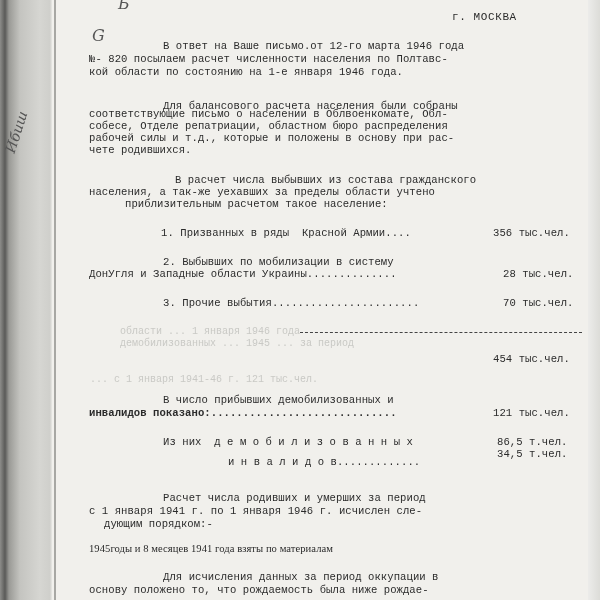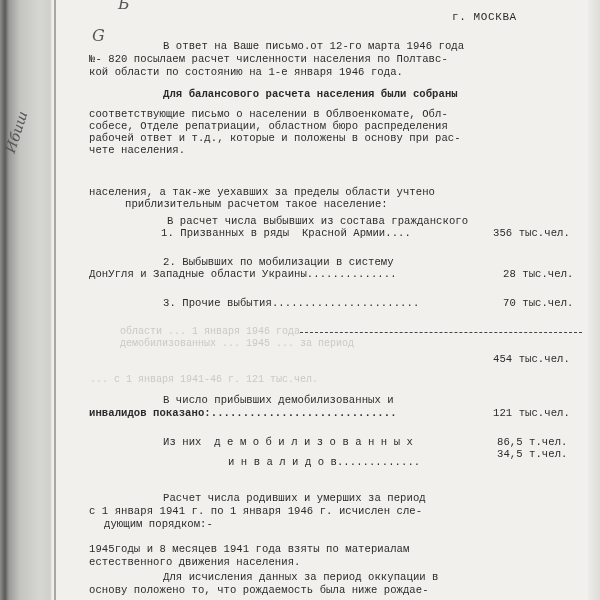--- a/index.html
+++ b/index.html
@@ -52,27 +52,27 @@
   <span class="ghost" style="left:120px;top:326px;">области ... 1 января 1946 года</span>
   <span class="ghost" style="left:120px;top:338px;">демобилизованных ... 1945 ... за период</span>
   <span class="ghost" style="left:90px;top:374px;">... с 1 января 1941-46 г. 121 тыс.чел.</span>
 
   <span class="line heading" style="left:452px;top:11px;">г. МОСКВА</span>
 
   <span class="line" style="left:163px;top:40px;">В ответ на Ваше письмо.от 12-го марта 1946 года</span>
   <span class="line" style="left:89px;top:53px;">№- 820 посылаем расчет численности населения по Полтавс-</span>
   <span class="line" style="left:89px;top:66px;">кой области по состоянию на 1-е января 1946 года.</span>
 
-  <span class="line" style="left:163px;top:88px;font-weight:bold;">Для балансового расчета населения были собраны</span>
+  <span class="line" style="left:163px;top:100px;">Для балансового расчета населения были собраны</span>
   <span class="line" style="left:89px;top:108px;">соответствующие письмо о населении в Облвоенкомате, Обл-</span>
   <span class="line" style="left:89px;top:120px;">собесе, Отделе репатриации, областном бюро распределения</span>
-  <span class="line" style="left:89px;top:132px;">рабочей ответ и т.д., которые и положены в основу при рас-</span>
-  <span class="line" style="left:89px;top:144px;">чете населения.</span>
+  <span class="line" style="left:89px;top:132px;">рабочей силы и т.д., которые и положены в основу при рас-</span>
+  <span class="line" style="left:89px;top:144px;">чете родившихся.</span>
 
-  <span class="line" style="left:167px;top:174px;margin-top:41px;">В расчет числа выбывших из состава гражданского</span>
+  <span class="line" style="left:175px;top:174px;">В расчет числа выбывших из состава гражданского</span>
   <span class="line" style="left:89px;top:186px;">населения, а так-же уехавших за пределы области учтено</span>
   <span class="line" style="left:89px;top:198px;padding-left:36px;">приблизительным расчетом такое население:</span>
 
   <span class="line" style="left:161px;top:227px;">1. Призванных в ряды  Красной Армии....</span>
   <span class="line" style="left:493px;top:227px;">356 тыс.чел.</span>
 
   <span class="line" style="left:163px;top:256px;">2. Выбывших по мобилизации в систему</span>
   <span class="line" style="left:89px;top:268px;">ДонУгля и Западные области Украины..............</span>
   <span class="line" style="left:503px;top:268px;">28 тыс.чел.</span>
 
@@ -88,17 +88,16 @@
   <span class="line" style="left:493px;top:407px;">121 тыс.чел.</span>
 
   <span class="line" style="left:163px;top:436px;">Из них  д е м о б и л и з о в а н н ы х</span>
   <span class="line" style="left:497px;top:436px;">86,5 т.чел.</span>
   <span class="line" style="left:228px;top:448px;margin-top:8px;">и н в а л и д о в.............</span>
   <span class="line" style="left:497px;top:448px;">34,5 т.чел.</span>
 
   <span class="line" style="left:163px;top:492px;">Расчет числа родивших и умерших за период</span>
   <span class="line" style="left:89px;top:505px;">с 1 января 1941 г. по 1 января 1946 г. исчислен сле-</span>
   <span class="line" style="left:104px;top:518px;">дующим порядком:-</span>
-  <span class="line" style="left:89px;top:543px;">1945годы и 8 месяцев 1941 года взяты по материалам</span>
-  <span class="line" style="left:89px;top:556px;">естественного движения населения.</span>
+  <span class="line" style="left:89px;top:543px;font-family:Liberation Serif, serif;">1945годы и 8 месяцев 1941 года взяты по материалам</span>
   <span class="line" style="left:163px;top:571px;">Для исчисления данных за период оккупации в</span>
   <span class="line" style="left:89px;top:584px;">основу положено то, что рождаемость была ниже рождае-</span>
 </div>
 
 </body></html>

